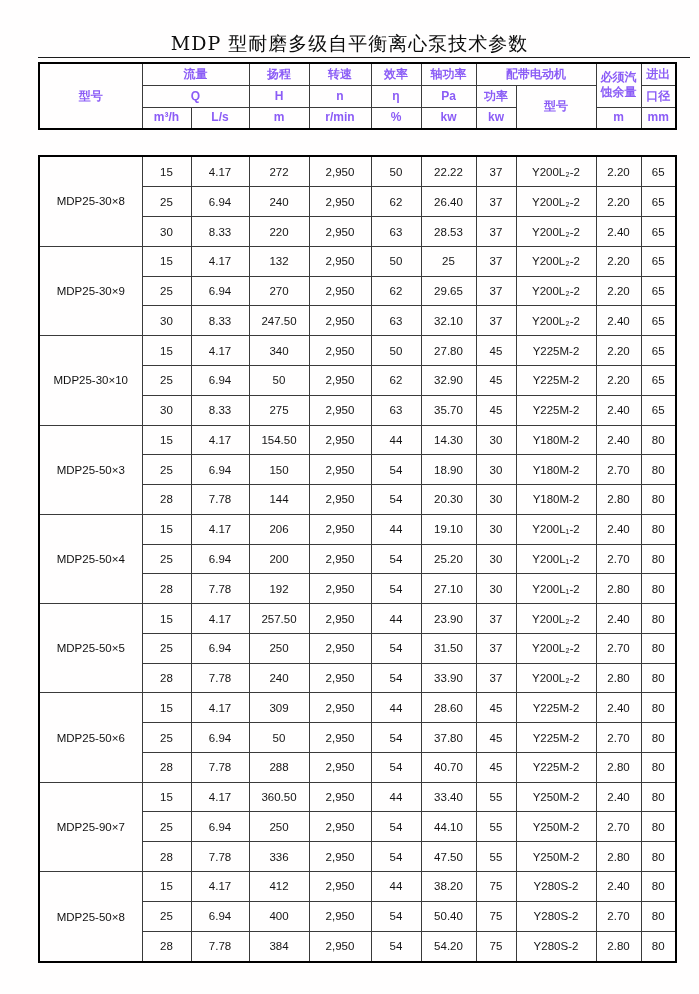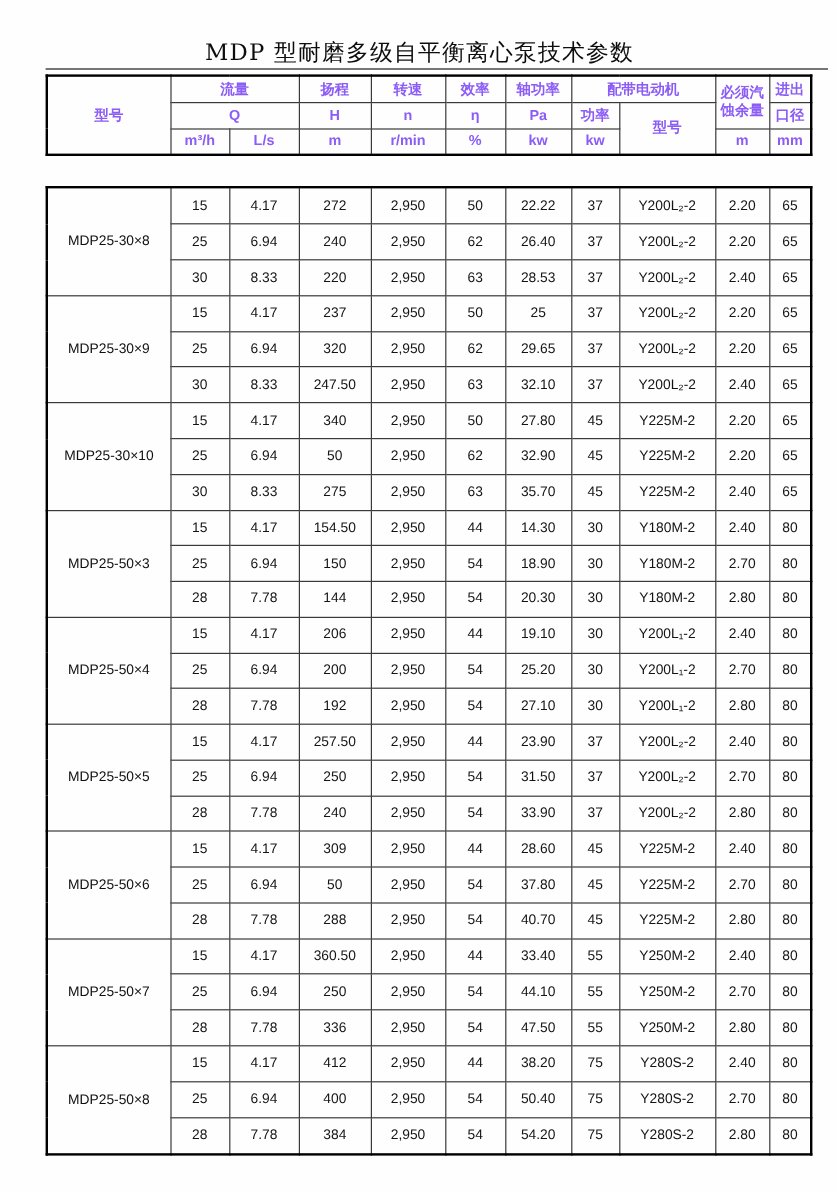--- a/index.html
+++ b/index.html
@@ -171,33 +171,33 @@
           <td>28.53</td>
           <td>37</td>
           <td>Y200L₂-2</td>
           <td>2.40</td>
           <td>65</td>
         </tr>
         <tr class="group-start">
           <td rowspan="3" class="model-cell">MDP25-30×9</td>
           <td>15</td>
           <td>4.17</td>
-          <td>237</td>
+          <td>132</td>
           <td>2,950</td>
           <td>50</td>
           <td>25</td>
           <td>37</td>
           <td>Y200L₂-2</td>
           <td>2.20</td>
           <td>65</td>
         </tr>
         <tr>
           <td>25</td>
           <td>6.94</td>
-          <td>320</td>
+          <td>270</td>
           <td>2,950</td>
           <td>62</td>
           <td>29.65</td>
           <td>37</td>
           <td>Y200L₂-2</td>
           <td>2.20</td>
           <td>65</td>
         </tr>
         <tr>
           <td>30</td>
@@ -390,21 +390,21 @@
           <td>288</td>
           <td>2,950</td>
           <td>54</td>
           <td>40.70</td>
           <td>45</td>
           <td>Y225M-2</td>
           <td>2.80</td>
           <td>80</td>
         </tr>
         <tr class="group-start">
-          <td rowspan="3" class="model-cell">MDP25-50×7</td>
+          <td rowspan="3" class="model-cell">MDP25-90×7</td>
           <td>15</td>
           <td>4.17</td>
           <td>360.50</td>
           <td>2,950</td>
           <td>44</td>
           <td>33.40</td>
           <td>55</td>
           <td>Y250M-2</td>
           <td>2.40</td>
           <td>80</td>

